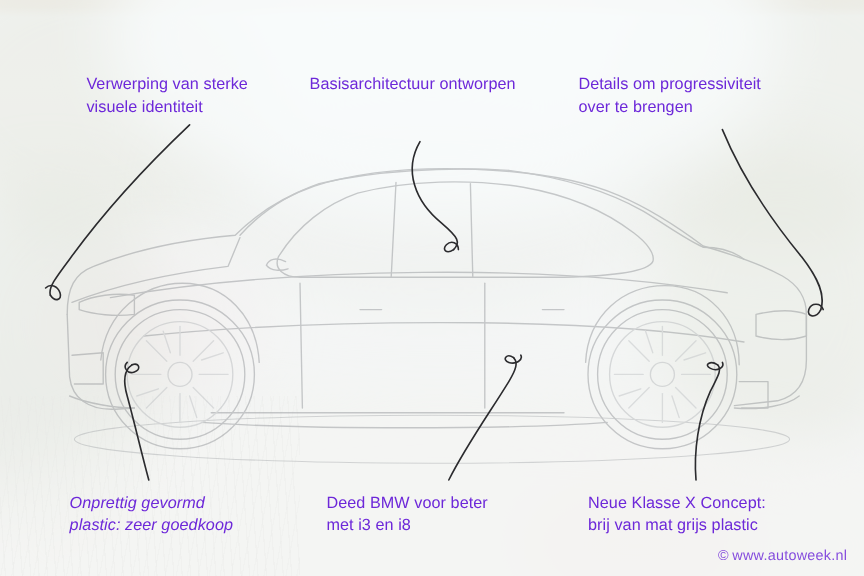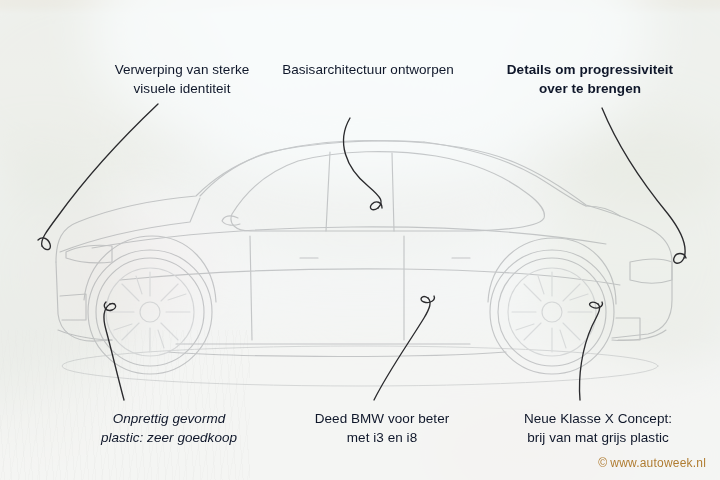--- a/index.html
+++ b/index.html
@@ -103,43 +103,43 @@
   
   .arrow-layer {
     position: absolute;
     inset: 0;
   }
   .arrow-layer svg { display: block; }
 
   
   .caption {
     position: absolute;
-    text-align: center;
-    color: #0f172a;
+    text-align: left;
+    color: #6d28d9;
     font-size: 13.5px;
     line-height: 19px;
     letter-spacing: 0.05px;
     white-space: nowrap;
   }
   .caption span { display: block; }
 
   .cap-top-left   { left: 72px;  top: 60px;  width: 220px; }
   .cap-top-mid    { left: 258px; top: 60px;  width: 220px; }
-  .cap-top-right  { left: 482px; top: 60px;  width: 216px; font-weight: bold; }
+  .cap-top-right  { left: 482px; top: 60px;  width: 216px; }
   .cap-bot-left   { left: 58px;  top: 409px; width: 222px; font-style: italic; }
   .cap-bot-mid    { left: 272px; top: 409px; width: 220px; }
   .cap-bot-right  { left: 490px; top: 409px; width: 216px; }
 
   
   .watermark {
     position: absolute;
     right: 14px;
     bottom: 10px;
     font-size: 12px;
-    color: #a16207;
+    color: #6d28d9;
     opacity: 0.82;
     letter-spacing: 0.2px;
     white-space: nowrap;
   }
   .watermark .wm-mark { margin-right: 3px; }
 </style>
 </head>
 <body>
 
 <div id="stage">

